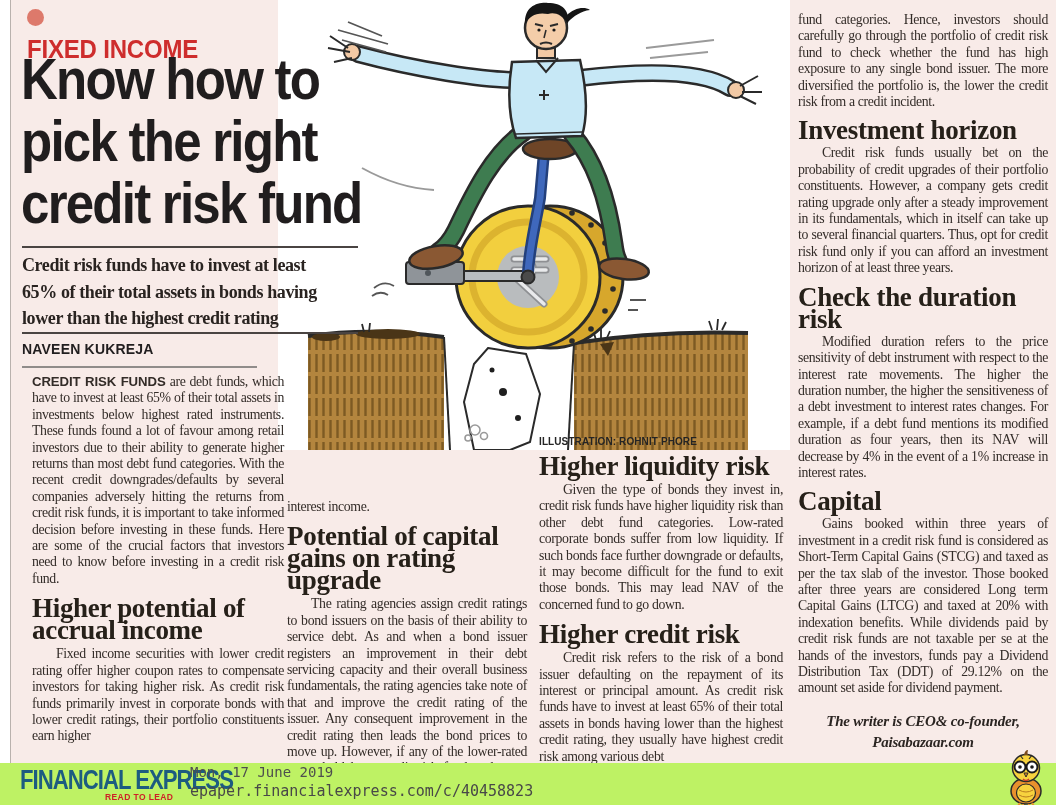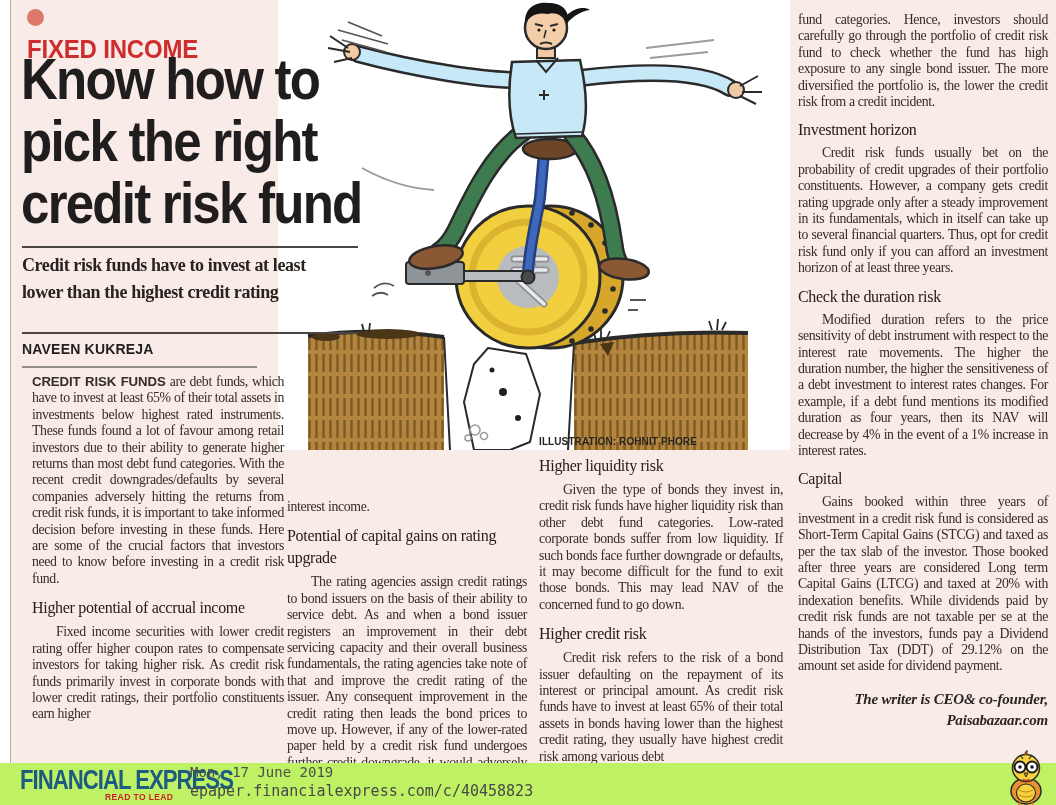--- a/index.html
+++ b/index.html
@@ -33,38 +33,38 @@
 
   .byline{position:absolute;left:22px;top:341px;font-family:"Liberation Sans",sans-serif;
         font-weight:700;font-size:14px;color:#211e1f;letter-spacing:0.2px;}
   .byline-rule{position:absolute;left:22px;top:366px;width:235px;height:2px;background:#908c8a;}
 
   
   .col{position:absolute;font-size:13.8px;line-height:16.4px;letter-spacing:-0.35px;
        color:#332c28;text-align:justify;}
   .col p{margin:0 0 0 0;}
   .col p.indent{text-indent:24px;}
-  .sec-head{font-size:16px;line-height:22px;letter-spacing:-0.3px;color:#262019;
-       text-align:left;margin:10px 0 5px 0;font-weight:400;}
+  .sec-head{font-size:27px;line-height:22px;letter-spacing:-0.3px;color:#262019;
+       text-align:left;margin:10px 0 5px 0;font-weight:700;}
   .lead-bold{font-family:"Liberation Sans",sans-serif;font-weight:700;font-size:13.2px;
        letter-spacing:-0.1px;}
   #col1{left:32px;top:374px;width:252px;}
   #col2{left:287px;top:455px;width:240px;margin-top:44px;}
   #col3{left:539px;top:455px;width:244px;}
   #col4{left:798px;top:12px;width:250px;}
   #col3 .sec-head:first-child{margin-top:0;}
   #col4 .sec-head{margin:9px 0 4px 0;}
 
   .illo-credit{position:absolute;left:539px;top:436px;width:245px;text-align:left;
        font-family:"Liberation Sans",sans-serif;font-weight:700;font-size:10px;color:#242424;
        letter-spacing:0.1px;}
 
   .sig{margin-top:14px;text-align:right;font-style:italic;font-weight:700;font-size:15px;
        line-height:21px;letter-spacing:-0.2px;color:#2b2522;}
-  .sig span{display:block;}
+  .sig span{display:block;text-align:center;}
 
   
   #footer{position:absolute;left:0;top:763px;width:1056px;height:42px;background:#bef264;}
   .brand{position:absolute;left:20px;top:2px;font-family:"Liberation Sans",sans-serif;
        font-weight:800;font-size:27px;color:#1d5c80;letter-spacing:-1.2px;
        transform:scaleX(0.82);transform-origin:left top;white-space:nowrap;}
   .tagline{position:absolute;left:105px;top:29px;font-family:"Liberation Sans",sans-serif;
        font-weight:800;font-size:8.5px;color:#ce2127;letter-spacing:0.4px;}
   .ep-date{position:absolute;left:190px;top:1px;font-family:"DejaVu Sans Mono",monospace;
        font-size:14px;color:#4e4e4e;}
@@ -209,20 +209,21 @@
 
   <h1 class="headline" style="margin:0;">
     <span>Know how to</span>
     <span>pick the right</span>
     <span>credit risk fund</span>
   </h1>
 
   <div class="rule-dark" style="top:246px;"></div>
   <div class="standfirst">
     <span>Credit risk funds have to invest at least</span>
+    <span>65% of their total assets in bonds having</span>
     <span>lower than the highest credit rating</span>
   </div>
   <div class="rule-dark" style="top:332px;"></div>
 
   <div class="byline">NAVEEN KUKREJA</div>
   <div class="byline-rule"></div>
 
   <div id="col1" class="col">
     <p><span class="lead-bold">CREDIT RISK FUNDS</span><span> are debt funds, which have to invest at least 65% of their total assets in investments below highest rated instruments. These funds found a lot of favour among retail investors due to their ability to generate higher returns than most debt fund categories. With the recent credit downgrades/defaults by several companies adversely hitting the returns from credit risk funds, it is important to take informed decision before investing in these funds. Here are some of the crucial factors that investors need to know before investing in a credit risk fund.</span></p>
     <h2 class="sec-head">Higher potential of accrual income</h2>

